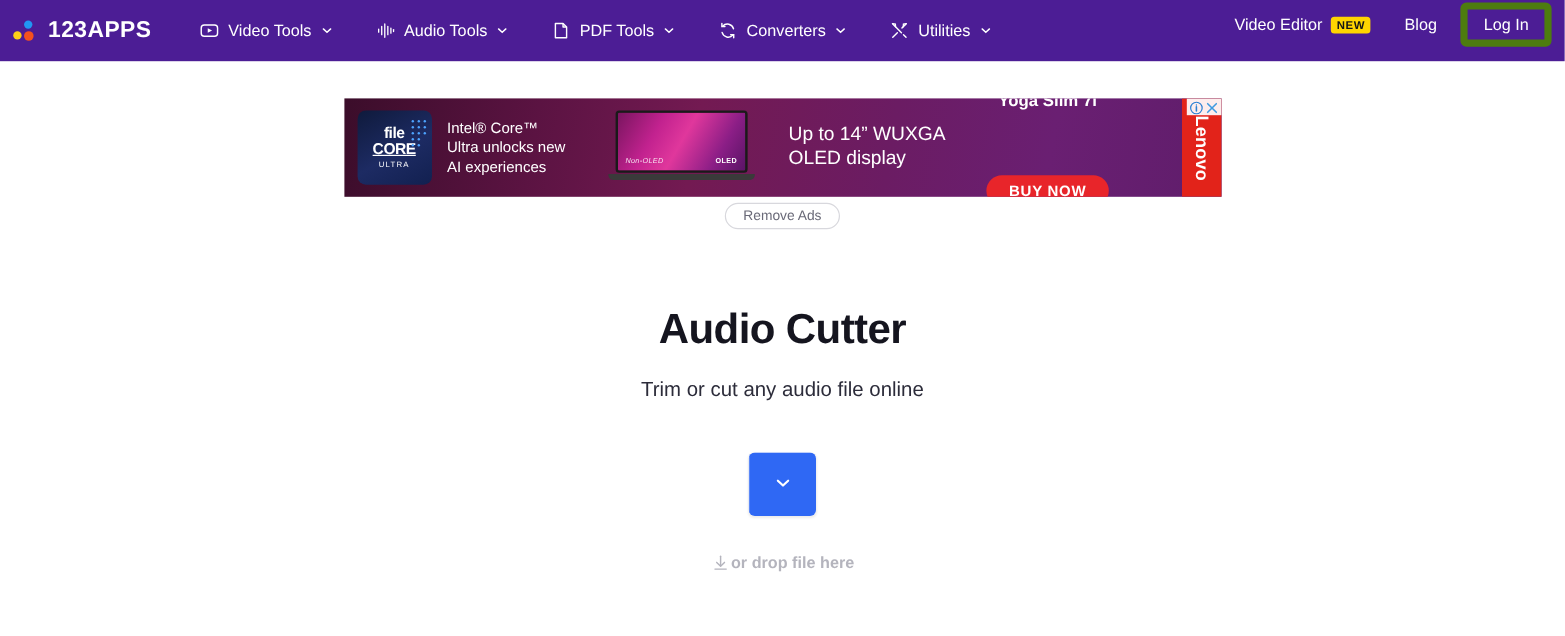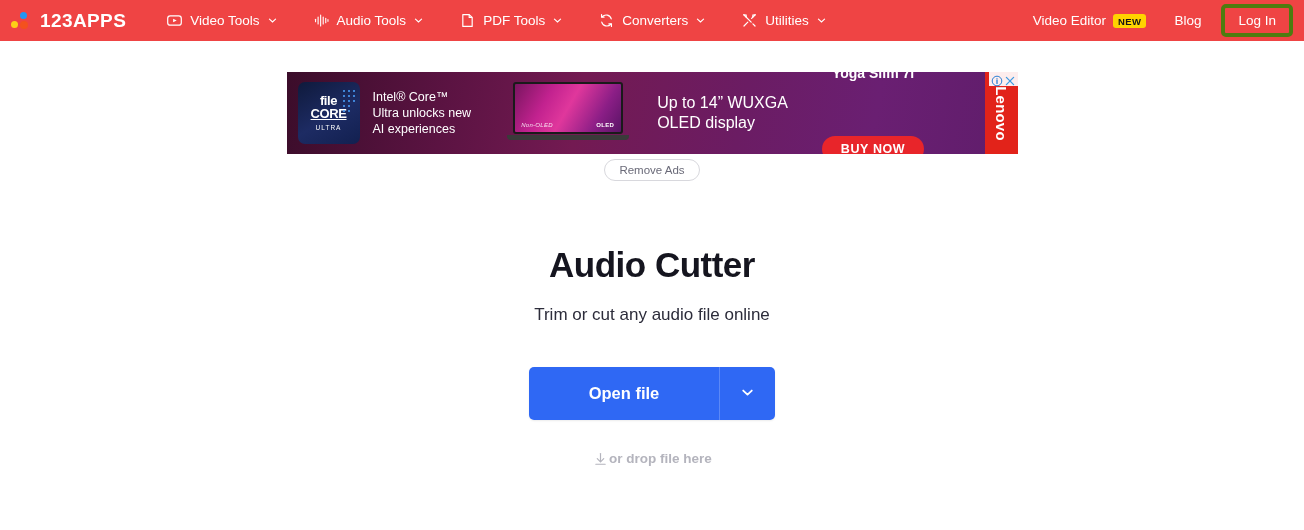--- a/index.html
+++ b/index.html
@@ -5,22 +5,22 @@
   * { box-sizing: border-box; margin: 0; padding: 0; }
   html, body {
     width: 1304px; height: 530px;
     background: #ffffff;
     font-family: "Liberation Sans", sans-serif;
     overflow: hidden;
   }
 
   
   .navbar {
-    height: 41px;
-    background: #ef4444;
+    height: 51px;
+    background: #4c1d95;
     display: flex;
     align-items: center;
     padding: 0 14px 0 10px;
     position: relative;
   }
   .logo {
     display: flex; align-items: center;
     gap: 8px;
     margin-right: 22px;
   }
@@ -79,21 +79,21 @@
     letter-spacing: .4px;
     padding: 2px 5px 1px 5px;
     border-radius: 3px;
   }
   .blog-link {
     color: #ffffff; font-size: 13.5px;
     padding: 0 14px; cursor: pointer;
   }
   .login-btn {
     color: #ffffff; font-size: 13.5px;
-    border: 4px solid #4d7c0f;
+    border: 6px solid #4d7c0f;
     border-radius: 5px;
     padding: 5px 13px;
     margin-left: 6px;
     cursor: pointer; background: transparent;
     font-family: "Liberation Sans", sans-serif;
   }
 
   
   .ad-wrap {
     width: 100%;
@@ -454,21 +454,20 @@
 
   <button class="remove-ads">Remove Ads</button>
 </div>
 
 <div class="main">
 
   <h1 class="page-title">Audio Cutter</h1>
   <div class="page-subtitle">Trim or cut any audio file online</div>
 
   <div class="open-file-row">
-    <button class="open-file-btn">Open file</button>
     <button class="open-file-caret">
       <span>
         <svg width="15" height="15" viewBox="0 0 14 14" fill="none" stroke="#ffffff" stroke-width="1.7" stroke-linecap="round" stroke-linejoin="round">
           <path d="M3 5.2 L7 9 L11 5.2"></path>
         </svg>
       </span>
     </button>
   </div>
 
   <div class="drop-row">

